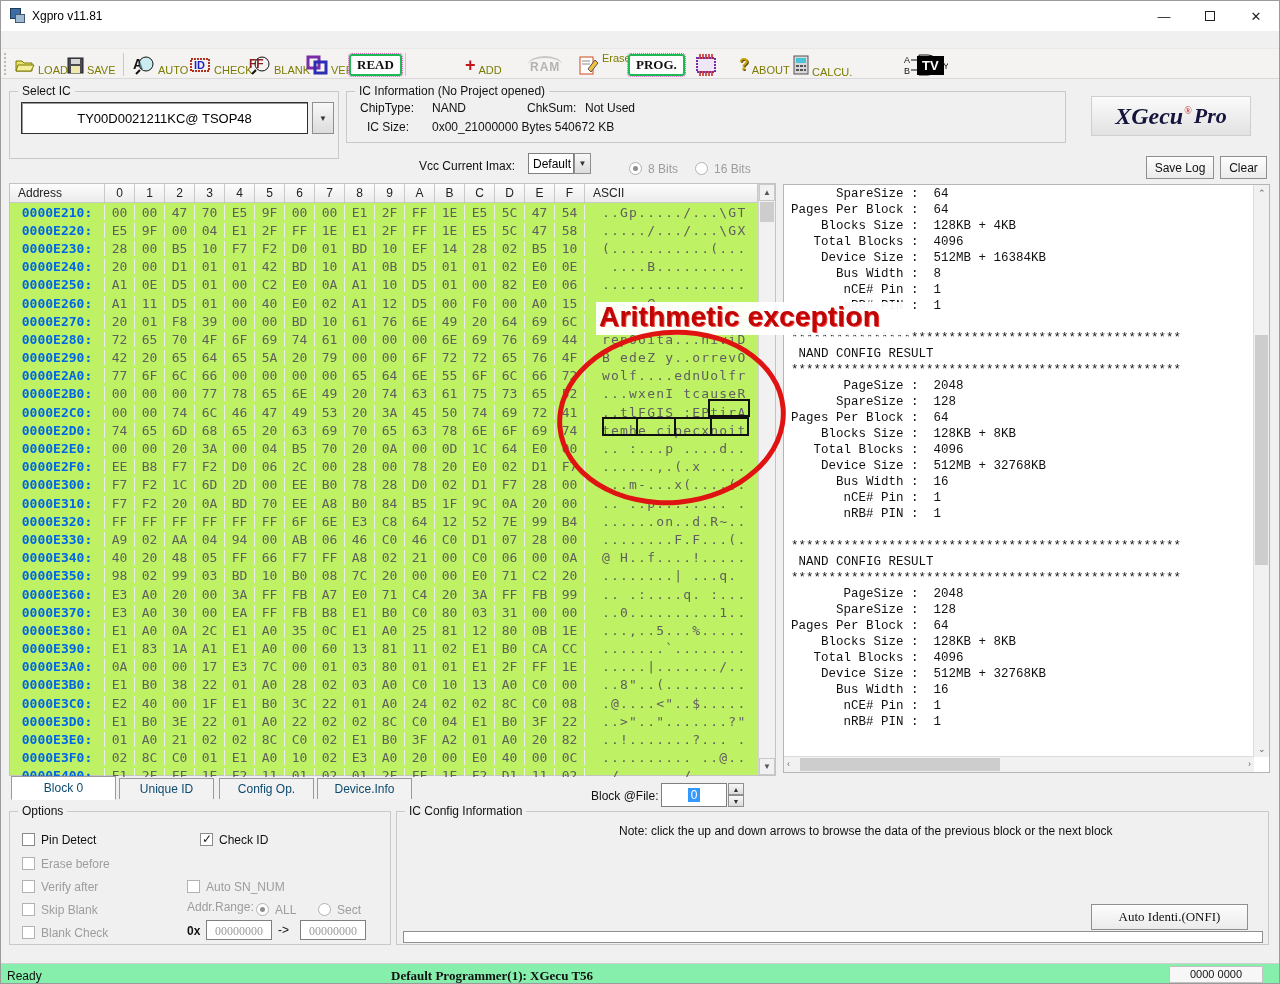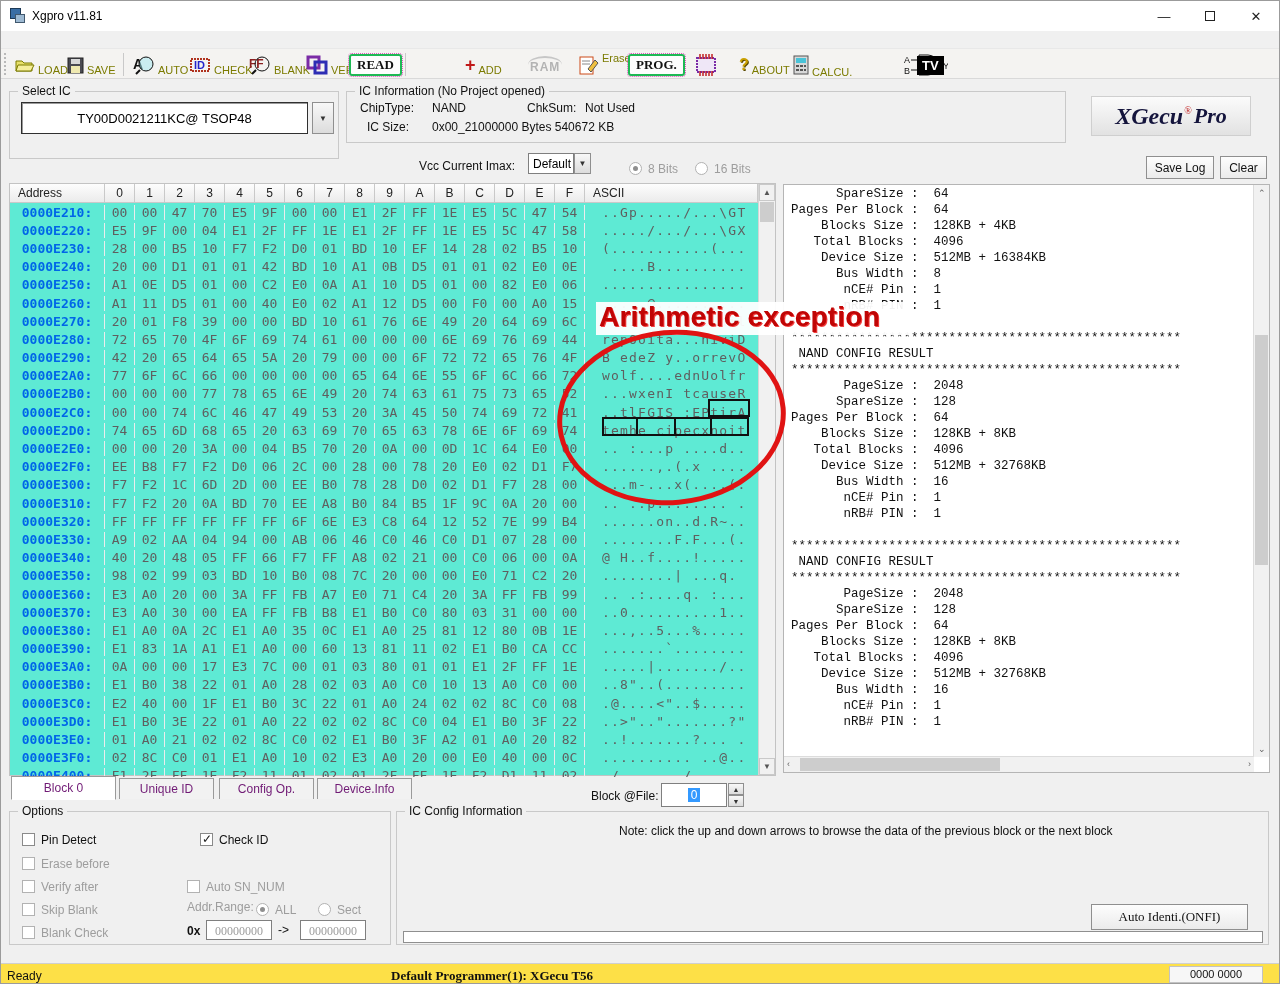--- a/index.html
+++ b/index.html
@@ -41,21 +41,21 @@
   .cb.dis { border-color:#b2b2b2; }
   .cb.checked:after { content:"\2713"; position:absolute; left:1px; top:-2px; font-size:12px; color:#222; }
   .radio { width:13px; height:13px; background:#fff; border:1px solid #8a8a8a; border-radius:50%; display:inline-block; position:relative; vertical-align:-2px; margin-right:6px; }
   .radio.dis { border-color:#b2b2b2; }
   .radio.sel:after { content:""; position:absolute; left:3px; top:3px; width:5px; height:5px; border-radius:50%; background:#333; }
   .radio.dis.sel:after { background:#8f8f8f; }
   .lbl { font-size:12px; color:#111; }
   .dis-t { color:#9d9d9d; }
 
   
-  .hextable { position:absolute; left:8px; top:182px; width:767px; height:593px; background:#5eead4; border:1px solid #c3c3c3; }
+  .hextable { position:absolute; left:8px; top:182px; width:767px; height:593px; background:#bef264; border:1px solid #c3c3c3; }
   .hexhead { display:flex; height:19px; }
   .hexhead .hc { background:linear-gradient(#fdfdfd,#ebebeb); border-right:1px solid #c9c9c9; border-bottom:1px solid #c9c9c9; font-size:12px; color:#222; display:flex; align-items:center; justify-content:center; }
   .hexbody { height:574px; overflow:hidden; font-family:"DejaVu Sans Mono",monospace; }
   .hrow { display:flex; height:18.2px; align-items:center; }
   .hrow .addr { width:95px; text-align:center; color:#0066e8; font-weight:bold; font-size:13px; border-right:1px solid #ececec; }
   .hrow .byte { width:30px; text-align:center; color:#5f5f5f; font-size:13px; border-right:1px solid #ececec; }
   .hrow .ascii { width:173px; padding-left:17px; color:#5f5f5f; font-size:13px; letter-spacing:1.2px; white-space:pre; overflow:hidden; }
   .hexvsb { position:absolute; right:0; top:0; width:17px; height:591px; background:#f1f1f1; border-left:1px solid #d4d4d4; }
   .sbtn { position:absolute; left:0; width:16px; height:17px; background:#f1f1f1; border:1px solid #c9c9c9; font-size:8px; color:#555; display:flex; align-items:center; justify-content:center; }
   .thumb { position:absolute; background:#cdcdcd; }
@@ -67,26 +67,26 @@
   .loghsb { position:absolute; left:0; bottom:0; width:470px; height:16px; background:#f1f1f1; border-top:1px solid #dcdcdc; }
   .arrow { position:absolute; font-size:9px; color:#606060; }
 
   
   .annbg { position:absolute; left:595px; top:301px; width:314px; height:33px; background:rgba(255,255,255,0.94); z-index:40; }
   .anntext { position:absolute; left:598px; top:300px; z-index:41; font-size:28px; font-weight:600; color:#c00505; text-shadow:1px 1px 0 #f34040; letter-spacing:0.2px; }
   .annellipse { position:absolute; left:556px; top:329px; width:229px; height:175px; border:5px solid #e01313; border-radius:50%; transform:rotate(-5deg); z-index:42; }
   .annbox { position:absolute; border:2px solid #101010; z-index:43; }
 
   
-  .tab { position:absolute; font-size:12px; color:#701a75; display:flex; align-items:center; justify-content:center; }
+  .tab { position:absolute; font-size:12px; color:#0c4a6e; display:flex; align-items:center; justify-content:center; }
   .tab.inactive { top:777px; height:21px; background:#f2f2f2; border:1px solid #9a9a9a; border-bottom:none; }
   .tab.active { top:775px; height:24px; background:#fff; border:1px solid #9a9a9a; border-bottom:1px solid #fff; z-index:5; }
 
   
-  .statusbar { position:absolute; left:0; top:962px; width:100%; height:22px; background:#fde047; border-top:1px solid #cfcfcf; font-size:12px; color:#111; }
+  .statusbar { position:absolute; left:0; top:962px; width:100%; height:22px; background:#86efac; border-top:1px solid #cfcfcf; font-size:12px; color:#111; }
 
   .note { font-size:12px; color:#111; }
   .mono { font-family:Liberation Serif, serif; }
   u { text-decoration:underline; }
 </style>
 </head>
 <body>
 
 <div class="window">
 

